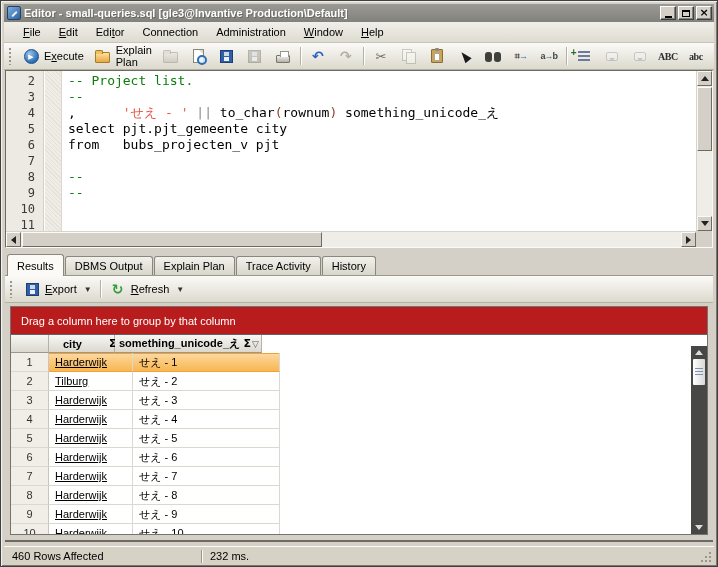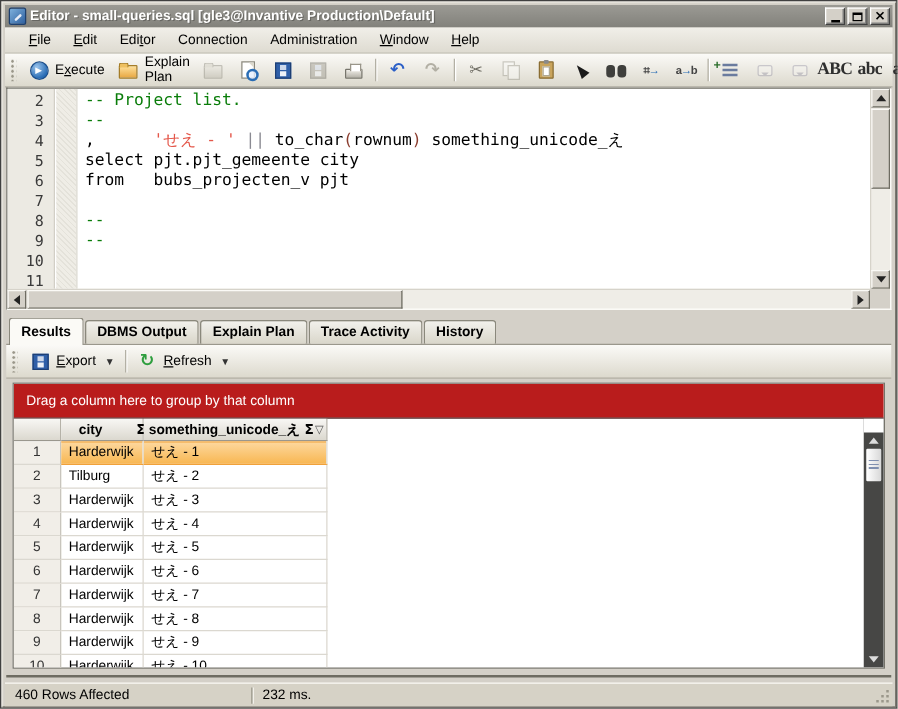--- a/index.html
+++ b/index.html
@@ -66,21 +66,21 @@
   .bino { width:16px; height:11px; position:relative; margin-top:3px; }
   .bino::before,.bino::after { content:""; position:absolute; top:0; width:7px; height:10px; background:#3f3f3c; border-radius:3px; }
   .bino::before { left:0; } .bino::after { right:0; }
   .findgo { font-size:9px; font-weight:bold; color:#444; letter-spacing:-1px; }
   .findgo b { color:#2a6db5; }
   .lines3 { width:12px; height:10px; border-top:2px solid #6a7b9e; border-bottom:2px solid #6a7b9e; position:relative; }
   .lines3::before { content:""; position:absolute; left:0; right:0; top:2px; height:2px; background:#6a7b9e; }
   .lines3::after { content:"+"; position:absolute; left:-7px; top:-6px; color:#2b6e2b; font-weight:bold; font-size:10px; }
   .bubble { width:12px; height:9px; border:1px solid #9a98a8; border-radius:2px; background:#f6f5f1; position:relative; margin-top:1px; }
   .bubble::after { content:""; position:absolute; bottom:-4px; left:2px; border:3px solid transparent; border-top-color:#9a98a8; }
-  .casetxt { font-size:14px; font-weight:bold; color:#2f2f2f; letter-spacing:-.5px; font-family:"Liberation Serif", serif; }
+  .casetxt { font-size:10px; font-weight:bold; color:#2f2f2f; letter-spacing:-.5px; font-family:"Liberation Serif", serif; }
 
   
   .editor { position:absolute; left:4px; top:69px; right:4px; height:178px; background:#fff;
     border:1px solid; border-color:#6e6c62 #fbfaf6 #fbfaf6 #6e6c62; overflow:hidden; }
   .gutter { position:absolute; left:0; top:0; bottom:16px; width:38px; background:#eceae3; border-right:1px solid #d2cfc6; padding-top:2px; }
   .gutter .ln { height:16px; line-height:16px; text-align:right; padding-right:8px; font-family:"DejaVu Sans Mono", monospace; font-size:12px; color:#3a3a3a; }
   .marginstrip { position:absolute; left:39px; top:0; bottom:16px; width:17px;
     background:repeating-linear-gradient(45deg,#e4e2da 0 1px,#efede6 1px 3px); border-right:1px solid #dad7ce; }
   .code { position:absolute; left:56px; top:0; right:16px; bottom:16px; padding:2px 0 0 6px; overflow:hidden; cursor:text; }
   .cl { height:16px; line-height:16px; white-space:pre; font-family:"DejaVu Sans Mono", monospace; font-size:13px; }
@@ -93,21 +93,21 @@
   .tri.up { border-bottom:5px solid #222; margin-top:-4px; }
   .tri.down { border-top:5px solid #222; margin-bottom:-4px; }
   .tri.left { border-right:5px solid #222; margin-left:-4px; }
   .tri.right { border-left:5px solid #222; margin-right:-4px; }
   .vthumb { position:absolute; left:0; width:15px; background:#d4d0c8; border:1px solid; border-color:#fbfaf6 #6e6c62 #6e6c62 #fbfaf6; }
   .hthumb { position:absolute; top:0; height:15px; background:#d4d0c8; border:1px solid; border-color:#fbfaf6 #6e6c62 #6e6c62 #fbfaf6; }
   .scorner { position:absolute; right:0; bottom:0; width:16px; height:16px; background:#d4d0c8; }
 
   
   .panel { position:absolute; left:4px; top:252px; right:4px; height:289px; background:#d4d0c8; border-bottom:2px solid #6e6c62; }
-  .tabstrip { position:absolute; left:0; top:0; right:0; height:23px; display:flex; align-items:flex-end; padding-left:2px; border-bottom:1px solid #9a978c;font-weight:bold; }
+  .tabstrip { position:absolute; left:0; top:0; right:0; height:23px; display:flex; align-items:flex-end; padding-left:2px; border-bottom:1px solid #9a978c; }
   .tab { padding:3px 9px 4px; border:1px solid #8a887c; border-bottom:none; border-radius:3px 3px 0 0;
     background:linear-gradient(#f2f1ec,#d9d6ca); margin-right:1px; height:19px; }
   .tab.active { background:#fbfaf6; height:22px; padding-top:5px; position:relative; z-index:2; margin-bottom:-1px; }
 
   .panel-toolbar { position:absolute; left:0; top:23px; right:0; height:27px;
     background:linear-gradient(#fbfaf7,#dcd9cd); border-bottom:1px solid #b3b0a4; display:flex; align-items:center; padding:0 2px; }
   .dd { font-size:8px; color:#333; margin-left:3px; }
   .ic-refresh { color:#2e9e3e; font-weight:bold; font-size:14px; font-family:"DejaVu Sans", sans-serif; }
 
   .gridwrap { position:absolute; left:5px; right:5px; top:53px; bottom:5px; border:1px solid #75736a; background:#fff; overflow:hidden; }
@@ -118,21 +118,21 @@
   .hcell.numh { width:38px; }
   .hcell.cityh { width:66px; padding-left:14px;gap:27px; }
   .hcell.valh { width:147px; padding-left:4px; }
   .hicons { margin-left:auto; display:flex; align-items:center; }
   .sigma { font-weight:bold; font-size:11px; font-family:"DejaVu Sans", sans-serif; }
   .funnel { font-size:9px; color:#555; margin:0 2px 0 1px; font-family:"DejaVu Sans", sans-serif; }
   .grows { position:absolute; left:0; top:46px; right:16px; bottom:0; overflow:hidden; }
   .grow { display:flex; height:19px; }
   .cell { border-bottom:1px solid #dbd8d0; overflow:hidden; white-space:nowrap; }
   .cell.num { width:38px; background:#f1eee8; border-right:1px solid #c8c5bd; text-align:center; line-height:18px; color:#333; }
-  .cell.city { width:66px; padding:0 0 0 6px; line-height:18px; border-right:1px solid #dbd8d0; }
+  .cell.city { width:84px; padding:0 0 0 6px; line-height:18px; border-right:1px solid #dbd8d0;text-decoration:underline; }
   .cell.val { width:147px; padding:0 0 0 6px; line-height:18px; border-right:1px solid #dbd8d0; }
   .grow.sel .cell.city, .grow.sel .cell.val { background:linear-gradient(#fdd9a1,#f8b752); box-shadow:inset 0 1px 0 #f0a13a; border-bottom-color:#f0a13a; }
 
   .darkscroll { position:absolute; right:0; top:28px; bottom:0; width:16px; background:#474745; display:flex; flex-direction:column; align-items:center; }
   .ds-corner { width:16px; height:11px; background:#fff; }
   .ds-arrow { width:16px; height:13px; display:flex; align-items:center; justify-content:center; }
   .ds-arrow .tri.up { border-bottom-color:#dcdcdc; }
   .ds-arrow .tri.down { border-top-color:#dcdcdc; }
   .ds-thumb { width:12px; height:26px; background:linear-gradient(90deg,#ffffff,#d8d8d8); border-radius:1px; position:relative; }
   .ds-thumb::after { content:""; position:absolute; left:2px; right:2px; top:9px; height:8px;

